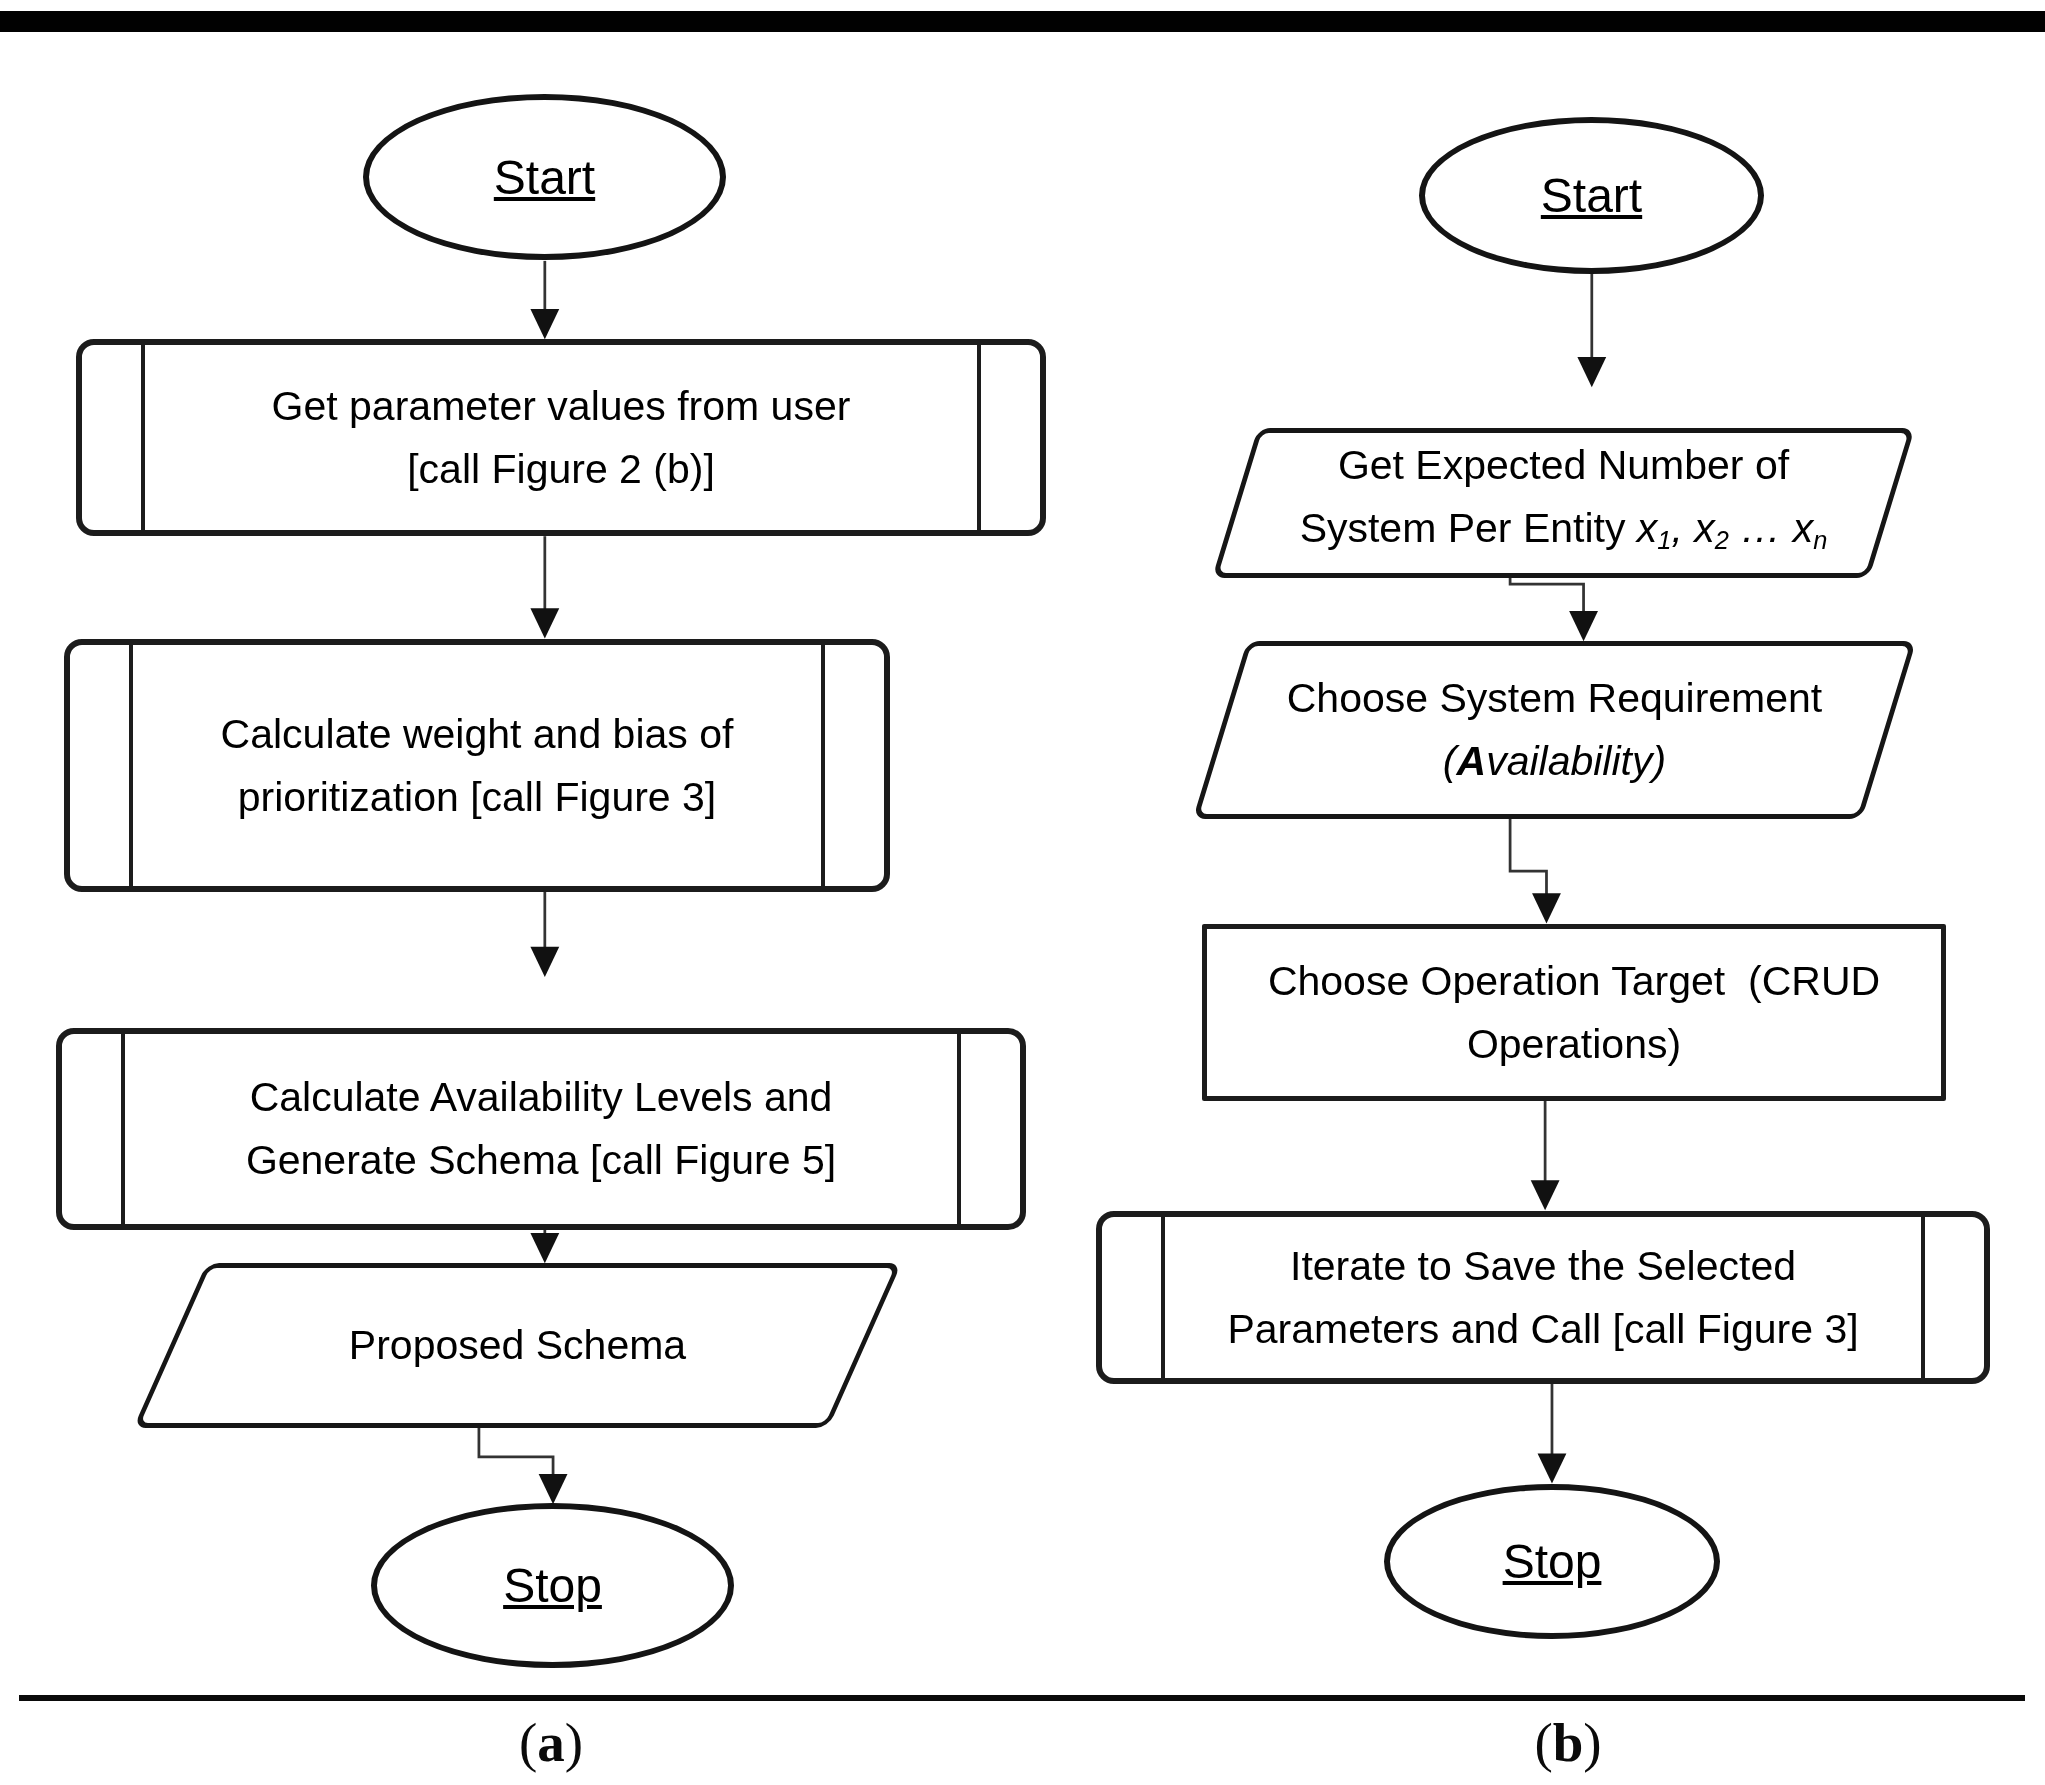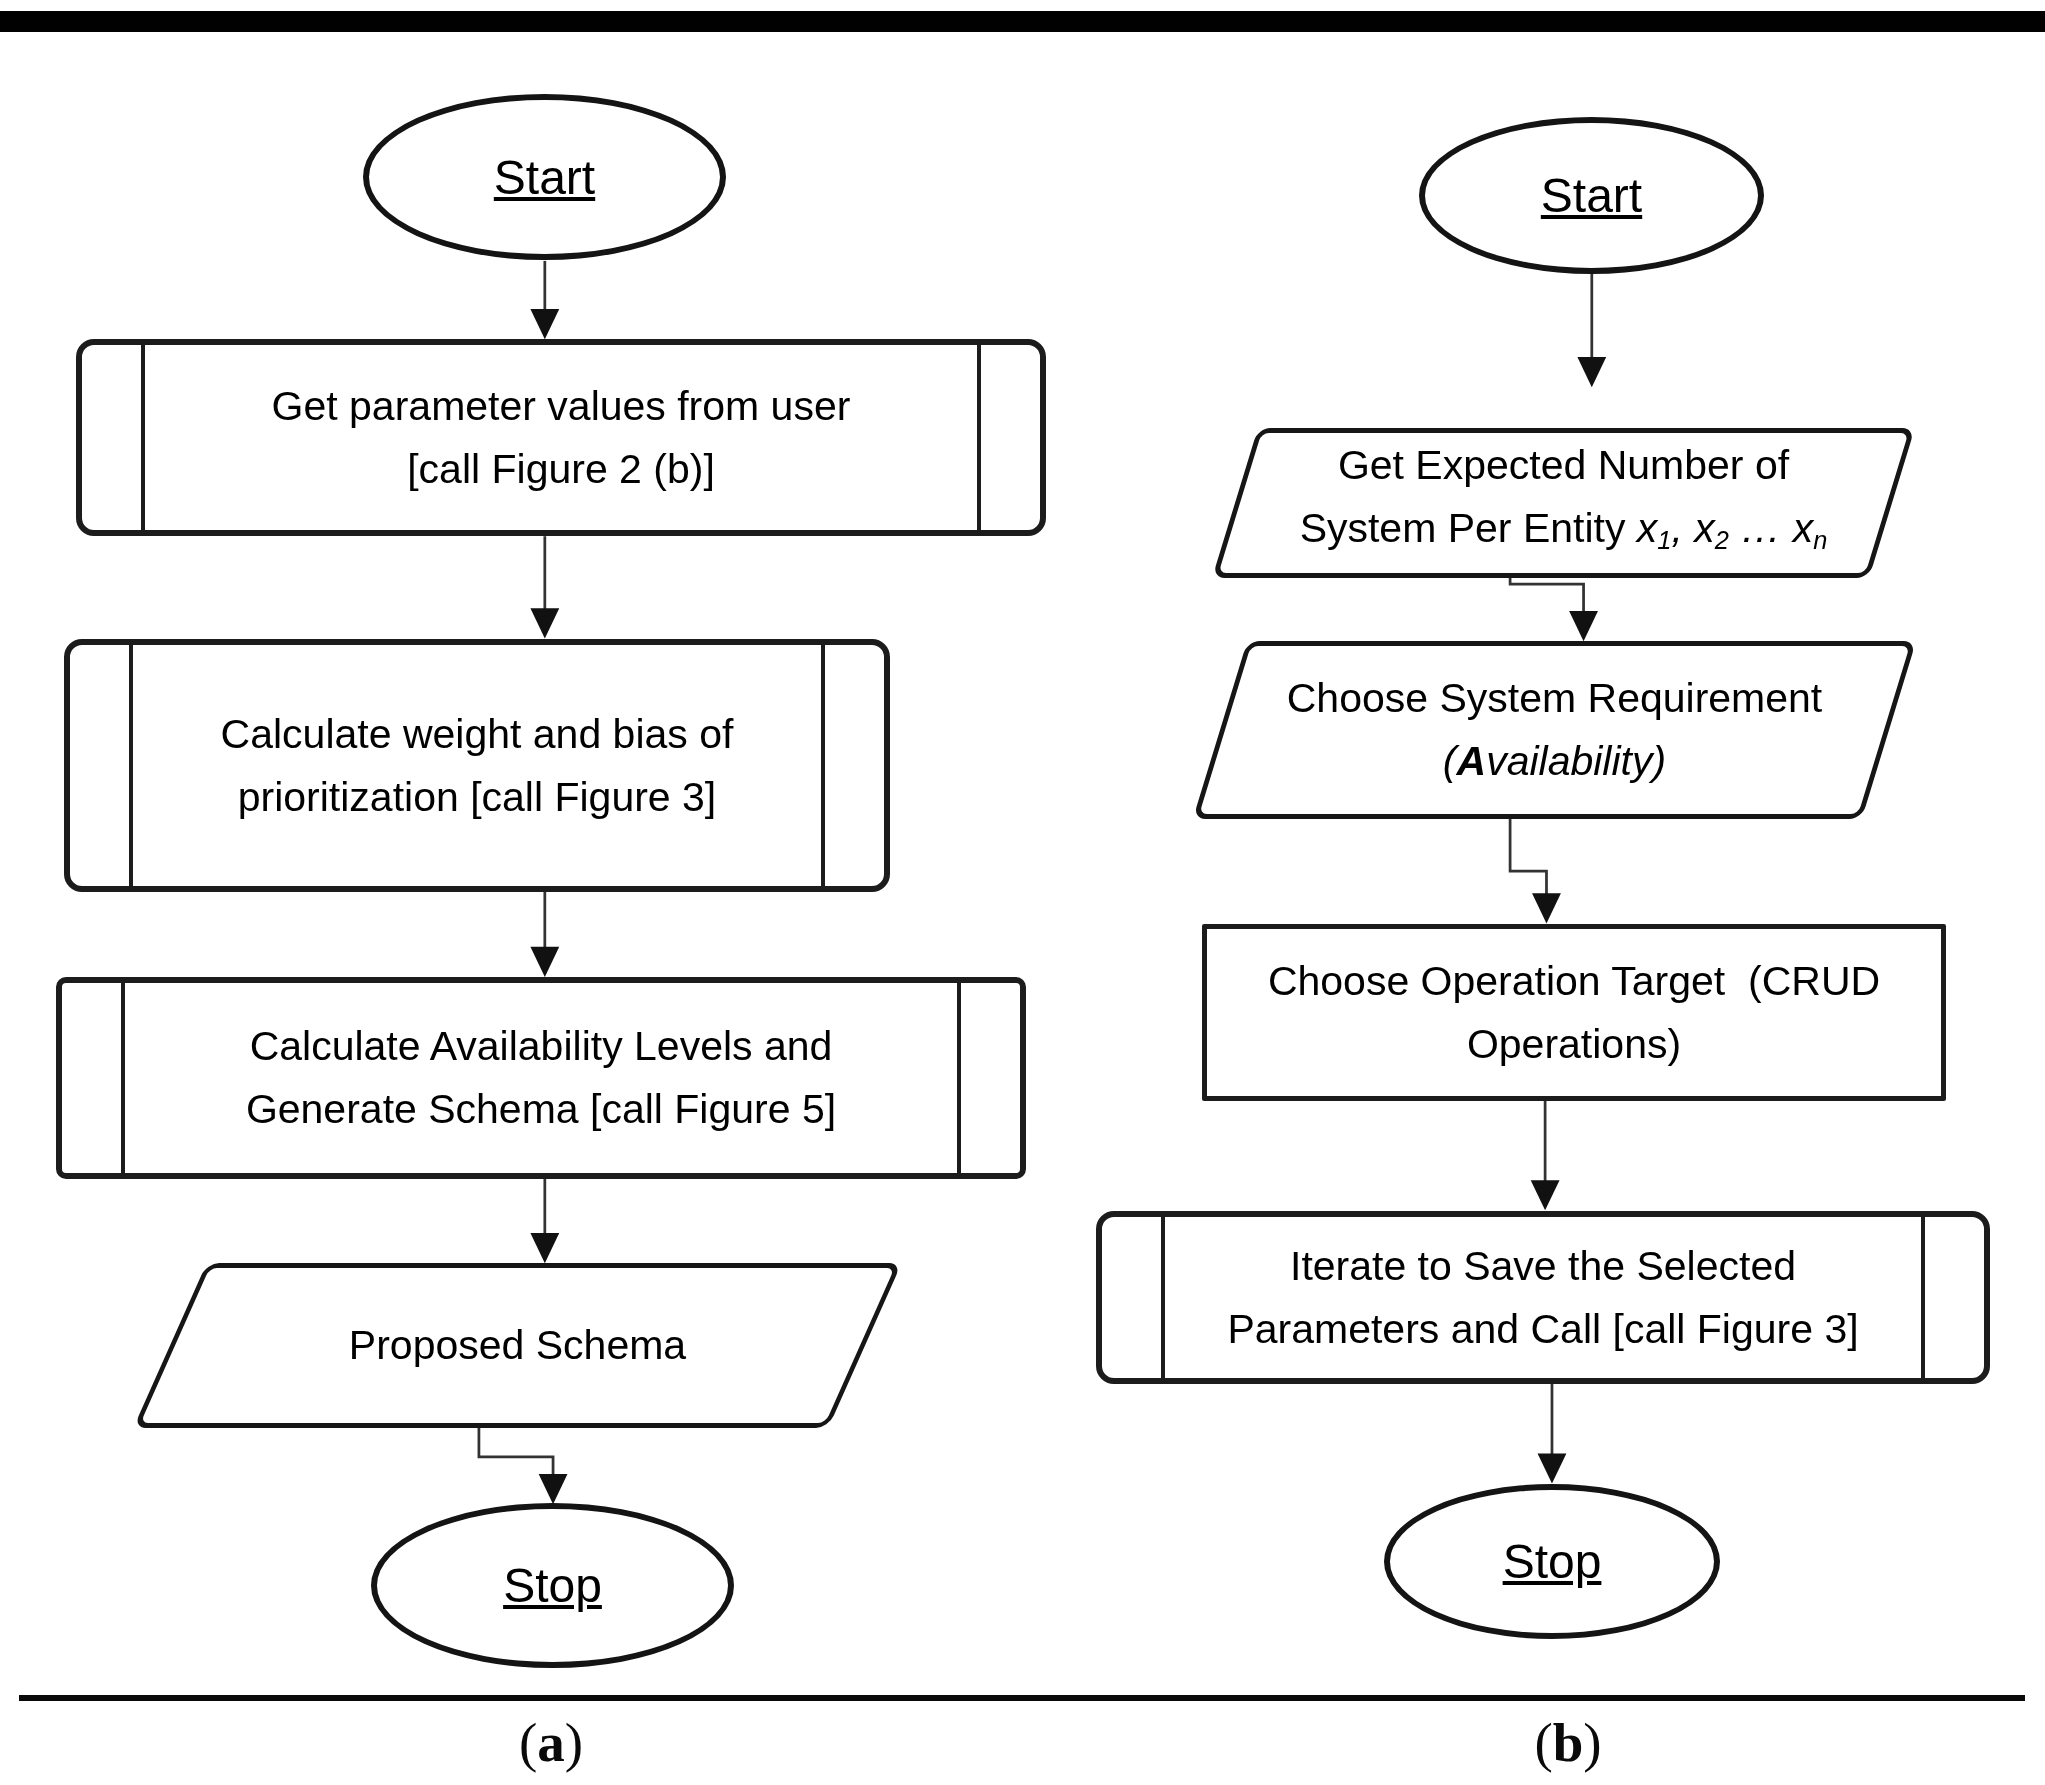--- a/index.html
+++ b/index.html
@@ -111,21 +111,21 @@
 
     <div class="predef" style="left:64px;top:639px;width:826px;height:253px;">
       <div class="bar l"></div>
       <div class="bar r"></div>
       <div class="txt">
         <span class="ln">Calculate weight and bias of</span>
         <span class="ln">prioritization [call Figure 3]</span>
       </div>
     </div>
 
-    <div class="predef" style="left:56px;top:977px;width:970px;height:202px;border-radius:10px;">
+    <div class="predef" style="left:56px;top:1028px;width:970px;height:202px;">
       <div class="bar l"></div>
       <div class="bar r"></div>
       <div class="txt">
         <span class="ln">Calculate Availability Levels and</span>
         <span class="ln">Generate Schema [call Figure 5]</span>
       </div>
     </div>
 
     <div class="para steep" style="left:170px;top:1263px;width:695px;height:165px;">
       <div class="skin"></div>

